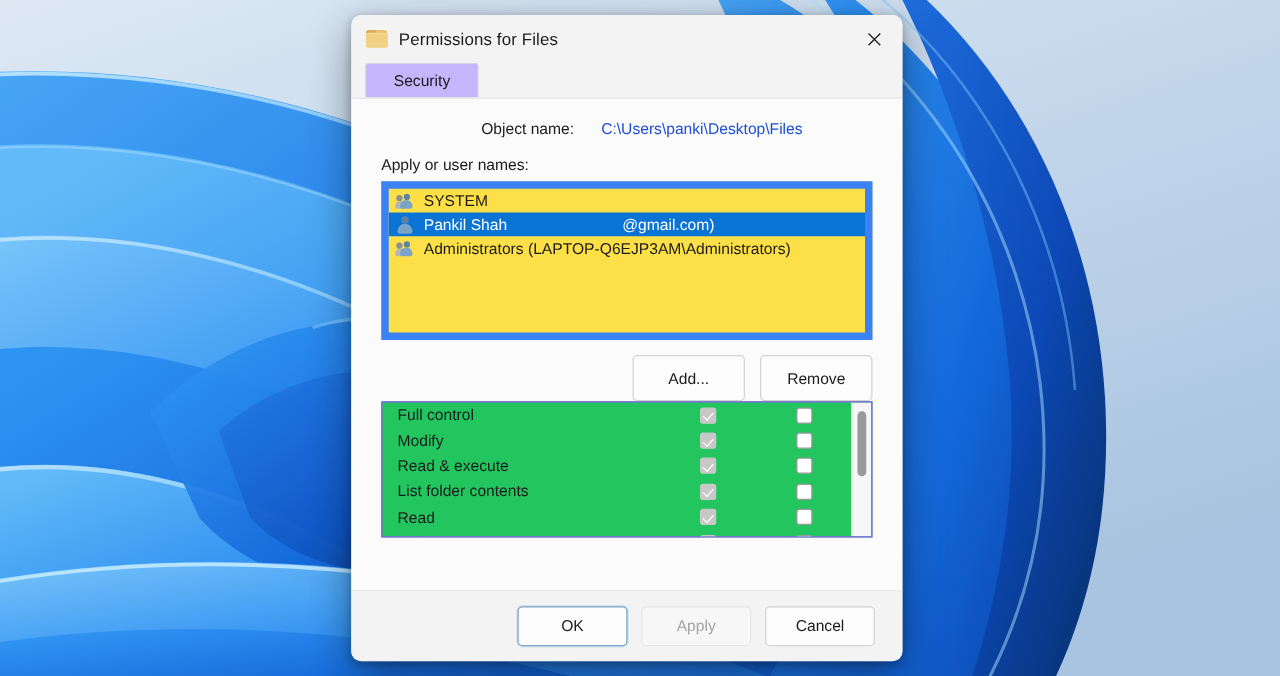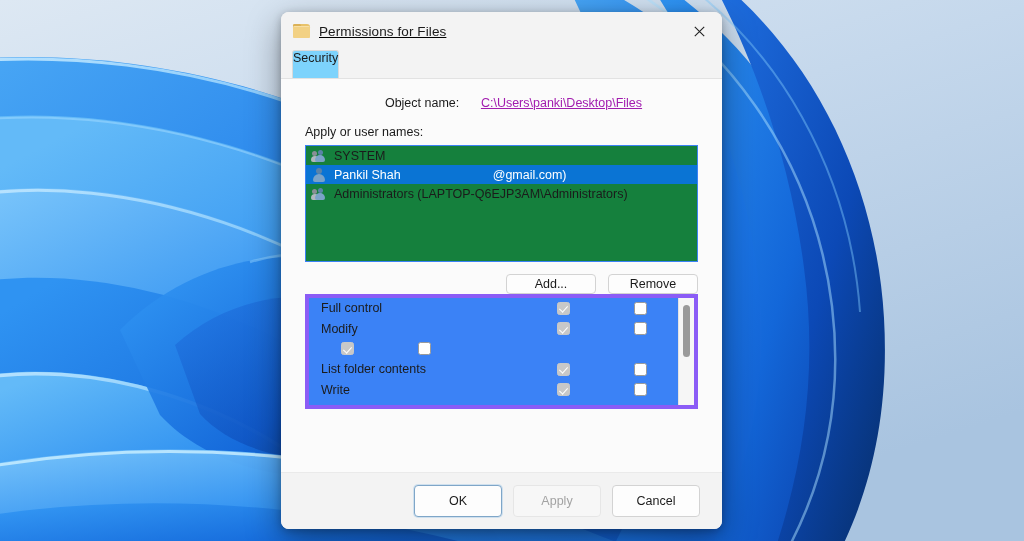--- a/index.html
+++ b/index.html
@@ -43,21 +43,20 @@
   }
 
   .titlebar {
     height: 38px;
     flex: 0 0 38px;
     background: #f3f3f3;
     display: flex;
     align-items: center;
     padding-left: 12px;
     position: relative;
-    text-decoration: underline;
   }
 
   .folder-icon {
     width: 17px;
     height: 14px;
     position: relative;
     flex: 0 0 auto;
     margin-right: 9px;
   }
   .folder-icon .back {
@@ -107,25 +106,26 @@
     flex: 0 0 28px;
     height: 28px;
     background: #f3f3f3;
     display: flex;
     align-items: flex-end;
     padding-left: 11px;
     position: relative;
   }
   .tab-item {
     height: 27px;
-    padding: 0 0;
-    display: flex;
-    font-size: 12.5px;
-    color: #1b1b1b;
-    background: #7dd3fc;
+    padding: 0 22px;
+    display: flex;
+    align-items: center;
+    font-size: 12.5px;
+    color: #1b1b1b;
+    background: #c4b5fd;
     border: 1px solid #dadada;
     border-bottom: none;
     border-radius: 3px 3px 0 0;
   }
 
   
   .panel {
     flex: 1 1 auto;
     background: #fbfbfb;
     border-top: 1px solid #e2e2e2;
@@ -135,33 +135,33 @@
 
   .row-objname {
     display: flex;
     align-items: baseline;
     padding: 17px 0 0 24px;
     font-size: 12.5px;
     color: #1b1b1b;
     justify-content: center;
   }
   .row-objname .lbl { width: 96px; flex: 0 0 96px; }
-  .row-objname .val { color: #a21caf; text-decoration: underline; }
+  .row-objname .val { color: #1d4ed8; }
 
   .section-label {
     padding: 15px 0 6px 24px;
     font-size: 12.5px;
     color: #1b1b1b;
   }
 
   .listbox {
     margin: 0 24px 0 24px;
     height: 115px;
-    background: #15803d;
-    border: 1px solid #3b82f6;
+    background: #fde047;
+    border: 6px solid #3b82f6;
     overflow: hidden;
     position: relative;
   }
 
   .list-row {
     display: flex;
     align-items: center;
     height: 19px;
     padding-left: 5px;
     font-size: 12.5px;
@@ -225,21 +225,21 @@
 
   .btn-row {
     display: flex;
     justify-content: flex-end;
     gap: 12px;
     padding: 12px 24px 0 0;
   }
 
   .btn {
     min-width: 90px;
-    height: 20px;
+    height: 37px;
     background: #fdfdfd;
     border: 1px solid #d3d3d3;
     border-radius: 4px;
     font-size: 12.5px;
     font-family: "Liberation Sans", sans-serif;
     color: #1b1b1b;
     display: inline-flex;
     align-items: center;
     justify-content: center;
     cursor: default;
@@ -257,22 +257,22 @@
   .perm-header .ph-allow {
     width: 76px; flex: 0 0 76px; text-align: center;
   }
   .perm-header .ph-deny {
     width: 78px; flex: 0 0 78px; text-align: center;
   }
 
   .permbox {
     margin: 0 24px 0 24px;
     height: 107px;
-    background: #3b82f6;
-    border: 4px solid #8b5cf6;
+    background: #22c55e;
+    border: 1px solid #8b5cf6;
     overflow: hidden;
     position: relative;
     padding-left: 32px;
   }
   .perm-scrollarea {
     position: absolute;
     left: 0; top: 0; right: 15px; bottom: 0;
     overflow: hidden;
   }
   .perm-row {
@@ -513,38 +513,48 @@
             <span class="pr-name">Modify</span>
             <span class="pr-allow">
                 <span class="cbox checked-dim"></span>
               </span>
             <span class="pr-deny">
                 <span class="cbox empty"></span>
               </span>
           </div>
 
           <div class="perm-row">
+            <span class="pr-name">Read &amp; execute</span>
             <span class="pr-allow">
                 <span class="cbox checked-dim"></span>
               </span>
             <span class="pr-deny">
                 <span class="cbox empty"></span>
               </span>
           </div>
 
           <div class="perm-row">
             <span class="pr-name">List folder contents</span>
             <span class="pr-allow">
                 <span class="cbox checked-dim"></span>
               </span>
             <span class="pr-deny">
                 <span class="cbox empty"></span>
               </span>
           </div>
 
+          <div class="perm-row">
+            <span class="pr-name">Read</span>
+            <span class="pr-allow">
+                <span class="cbox checked-dim"></span>
+              </span>
+            <span class="pr-deny">
+                <span class="cbox empty"></span>
+              </span>
+          </div>
 
           <div class="perm-row">
             <span class="pr-name">Write</span>
             <span class="pr-allow">
                 <span class="cbox checked-dim"></span>
               </span>
             <span class="pr-deny">
                 <span class="cbox empty"></span>
               </span>
           </div>

